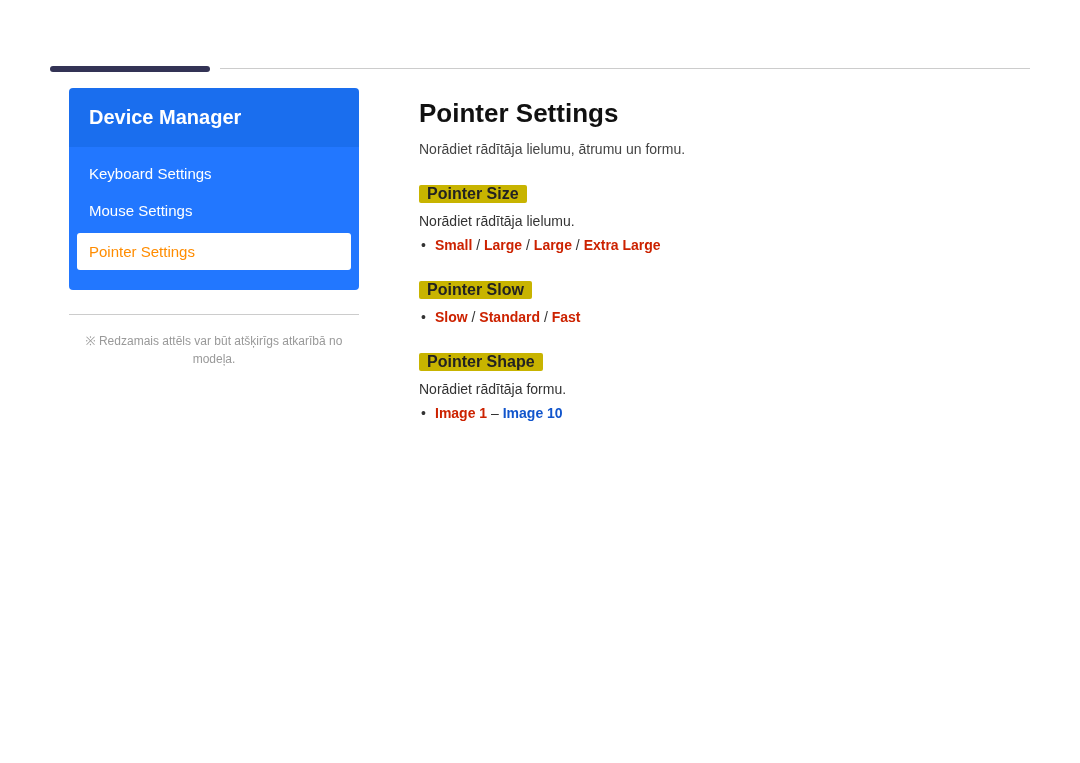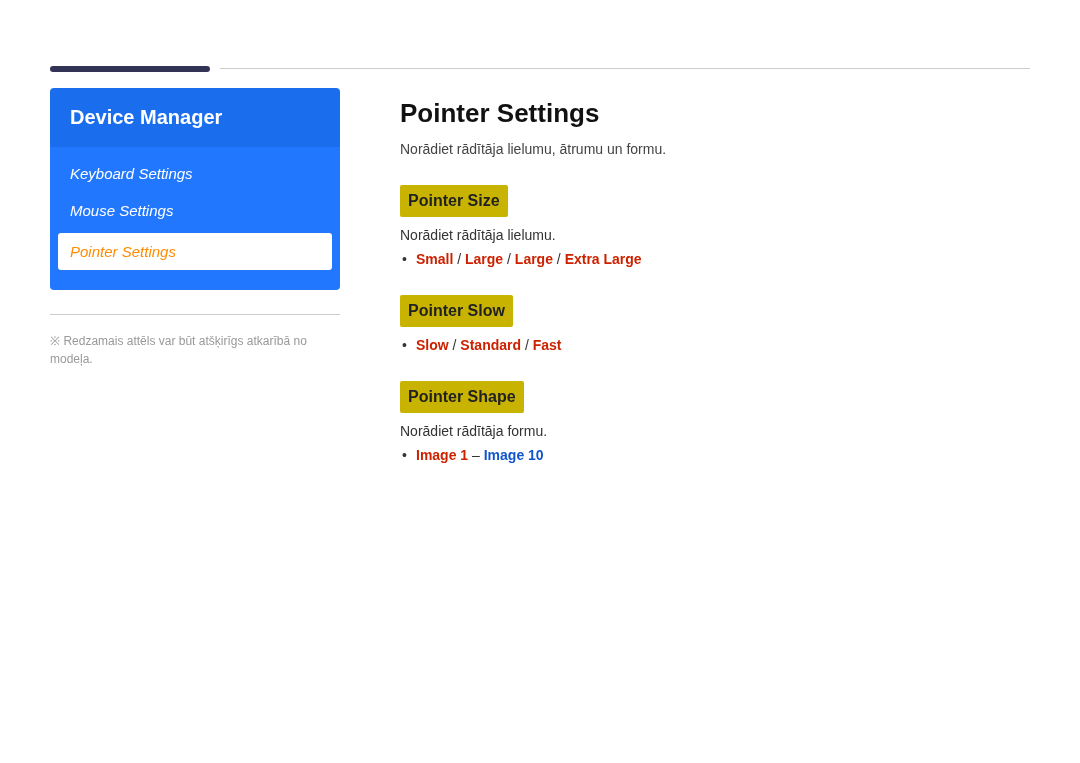--- a/index.html
+++ b/index.html
@@ -48,20 +48,21 @@
       right: 50px;
       bottom: 50px;
       display: flex;
       gap: 60px;
     }
 
     
     .sidebar {
       width: 290px;
       flex-shrink: 0;
+      margin-left: 19px;
     }
 
     .sidebar-header {
       background: #1a6eee;
       padding: 18px 20px;
       border-radius: 4px 4px 0 0;
     }
 
     .sidebar-header-title {
       color: #ffffff;
@@ -75,36 +76,36 @@
       padding: 8px 0 16px 0;
     }
 
     .sidebar-nav-item {
       display: block;
       padding: 10px 20px;
       color: #ffffff;
       font-size: 15px;
       cursor: pointer;
       text-decoration: none;
-      font-style: italic;
     }
 
     .sidebar-nav-item.active {
       background: #ffffff;
       color: #ff8c00;
       margin: 4px 8px;
       border-radius: 3px;
       padding: 10px 12px;
       font-weight: 500;
     }
 
     .sidebar-footer {
       margin-top: 24px;
       padding-top: 16px;
       border-top: 1px solid #cccccc;
+      text-align: center;
     }
 
     .sidebar-footer-note {
       color: #999999;
       font-size: 12px;
     }
 
     
     .main-content {
       flex: 1;
@@ -127,21 +128,21 @@
     .section {
       margin-bottom: 28px;
     }
 
     .section-heading {
       display: inline-block;
       background: #c8b400;
       color: #222222;
       font-size: 16px;
       font-weight: bold;
-      padding: 7px 8px;
+      padding: 0 8px;
       margin-bottom: 10px;
       border-radius: 2px;
     }
 
     .section-desc {
       font-size: 14px;
       color: #333333;
       margin-bottom: 8px;
     }
 

